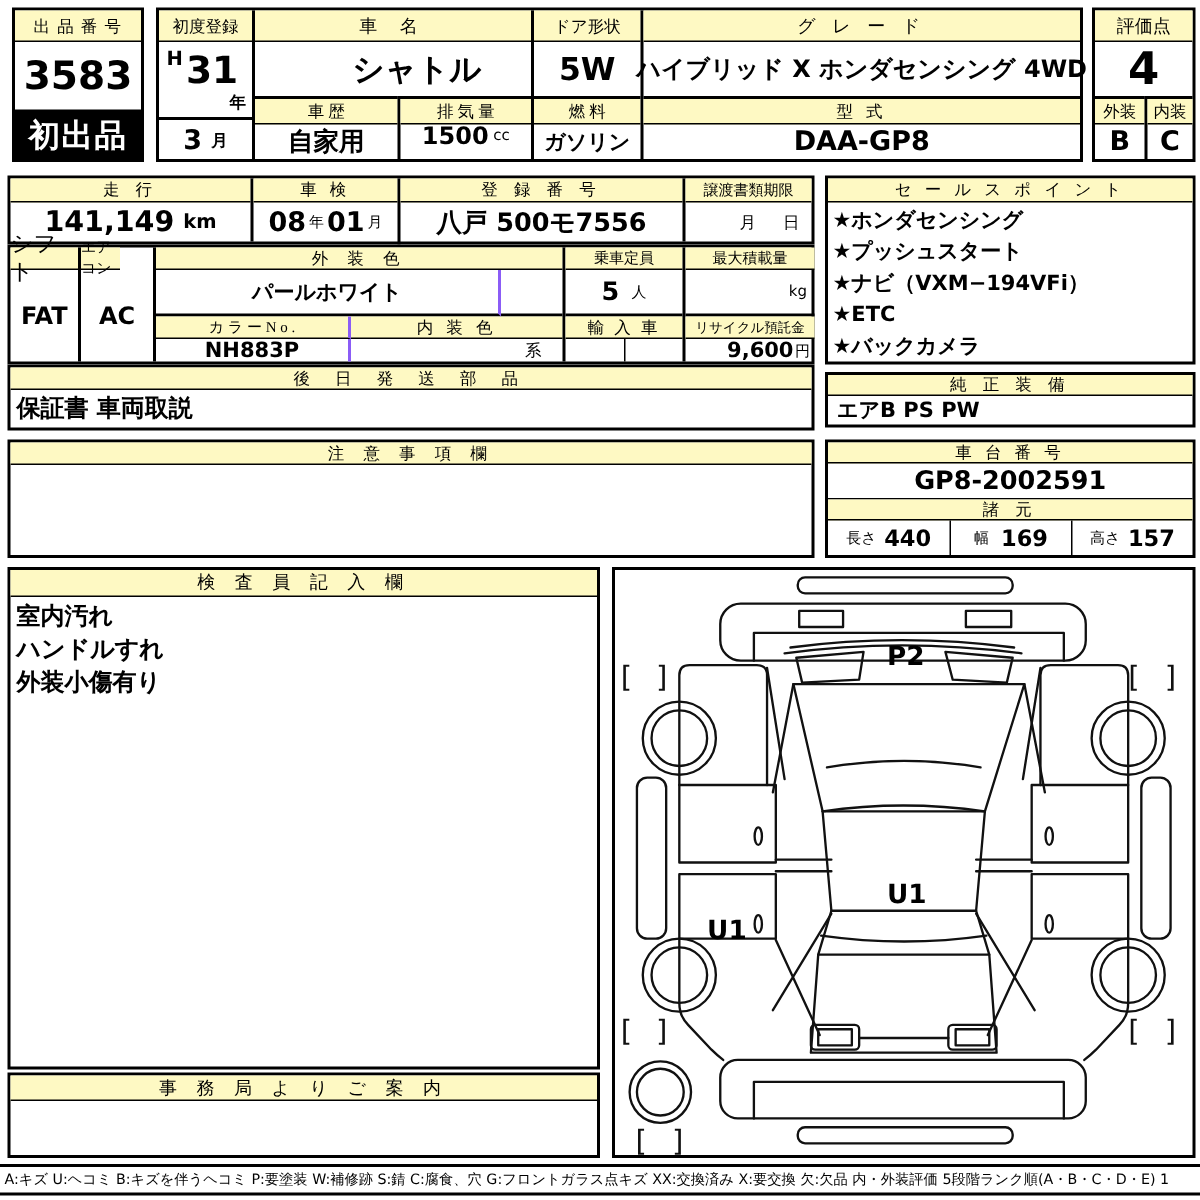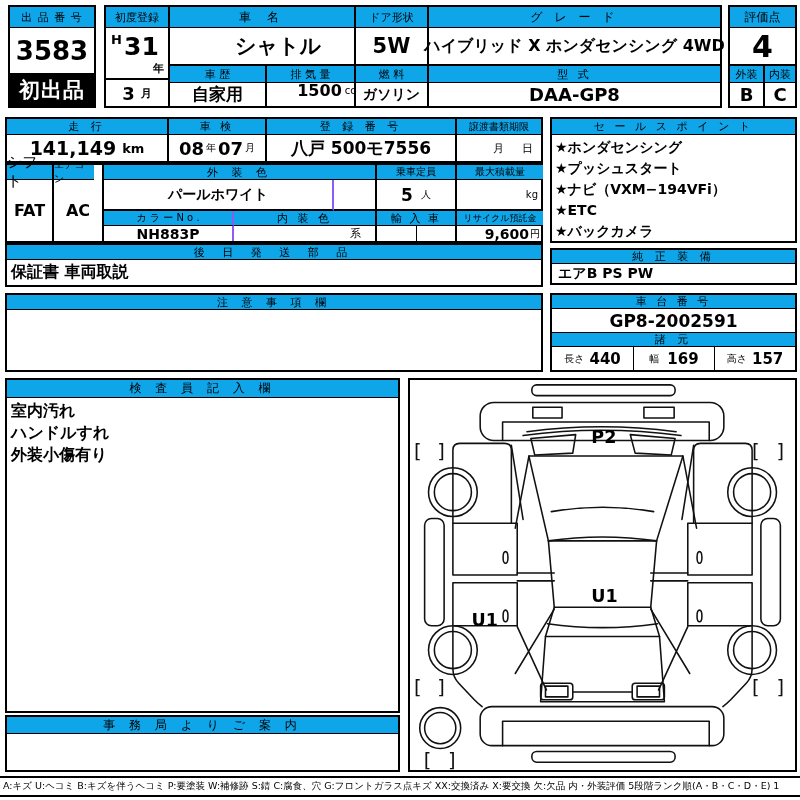--- a/index.html
+++ b/index.html
@@ -1,21 +1,21 @@
 <!DOCTYPE html>
 <html><head>
 <meta charset="utf-8">
 <style>
   html,body{margin:0;padding:0;background:#fff;}
   #sheet{position:relative;width:800px;height:800px;background:#fff;overflow:hidden;
          font-family:"DejaVu Sans","Liberation Sans",sans-serif;color:#000;}
   .abs{position:absolute;box-sizing:border-box;}
   .box{position:absolute;box-sizing:border-box;border:2px solid #000;background:#fff;}
-  .hdr{background:#0ea5e9;display:flex;align-items:center;justify-content:center;
-       font-size:12px;box-sizing:border-box;}
+  .hdr{background:#fef9c3;display:flex;align-items:center;justify-content:center;
+       font-size:12px;box-sizing:border-box;font-family:Liberation Serif, serif;}
   .c{display:flex;align-items:center;justify-content:center;box-sizing:border-box;}
   .b{font-weight:bold;}
   .bb1{border-bottom:1px solid #000;}
   .bb2{border-bottom:2px solid #000;}
   .bl1{border-left:1px solid #000;}
   .bl2{border-left:2px solid #000;}
   .bt2{border-top:2px solid #000;}
   .br2{border-right:2px solid #8b5cf6;}
   .unit{font-size:11px;font-weight:bold;}
   .starline{font-size:14px;font-weight:bold;line-height:21px;white-space:nowrap;}
@@ -50,21 +50,21 @@
 
     <div class="abs bl2" style="left:62px;top:0;width:186px;height:99px;">
       <div class="hdr bb1 abs" style="left:0;top:0;width:184px;height:21px;letter-spacing:6px;">車 名</div>
       <div class="c abs b" style="left:0;top:21px;width:216px;height:36px;font-size:21px;">シャトル</div>
       <div class="abs bt2" style="left:0;top:57px;width:95px;height:42px;">
         <div class="hdr bb1 abs" style="left:0;top:0;width:95px;height:17px;font-size:11px;">車 歴</div>
         <div class="c abs b" style="left:0;top:17px;width:95px;height:23px;font-size:17px;">自家用</div>
       </div>
       <div class="abs bt2 bl2" style="left:95px;top:57px;width:89px;height:42px;">
         <div class="hdr bb1 abs" style="left:0;top:0;width:87px;height:17px;font-size:11px;">排 気 量</div>
-        <div class="c abs" style="left:16px;top:17px;width:87px;height:14px;gap:3px;">
+        <div class="c abs" style="left:0;top:17px;width:87px;height:14px;gap:3px;">
           <span class="b" style="font-size:16px;">1500</span>
           <span style="font-size:10px;">cc</span>
         </div>
       </div>
     </div>
 
     <div class="abs bl2" style="left:248px;top:0;width:73px;height:99px;">
       <div class="hdr bb1 abs" style="left:0;top:0;width:71px;height:21px;font-size:11px;">ドア形状</div>
       <div class="c abs b" style="left:0;top:21px;width:71px;height:36px;font-size:21px;">5W</div>
       <div class="abs bt2" style="left:0;top:57px;width:71px;height:42px;">
@@ -102,21 +102,21 @@
       <div class="c abs" style="left:0;top:16px;width:160px;height:26px;gap:6px;">
         <span class="b" style="font-size:19px;">141,149</span>
         <span class="b" style="font-size:13px;">km</span>
       </div>
     </div>
     <div class="abs bl2" style="left:160px;top:0;width:98px;height:42px;">
       <div class="hdr bb1 abs" style="left:0;top:0;width:96px;height:16px;font-size:11px;letter-spacing:3px;">車 検</div>
       <div class="c abs" style="left:0;top:16px;width:96px;height:26px;gap:2px;">
         <span class="b" style="font-size:18px;">08</span>
         <span style="font-size:10px;">年</span>
-        <span class="b" style="font-size:18px;">07</span>
+        <span class="b" style="font-size:18px;">01</span>
         <span style="font-size:10px;">月</span>
       </div>
     </div>
     <div class="abs bl2" style="left:258px;top:0;width:190px;height:52px;">
       <div class="hdr bb1 abs" style="left:0;top:0;width:188px;height:16px;font-size:11px;letter-spacing:4px;">登 録 番 号</div>
       <div class="c abs b" style="left:0;top:16px;width:188px;height:26px;font-size:17px;">八戸 500モ7556</div>
     </div>
     <div class="abs bl2" style="left:448px;top:0;width:86px;height:42px;">
       <div class="hdr bb1 abs" style="left:0;top:0;width:84px;height:16px;font-size:10px;">譲渡書類期限</div>
       <div class="c abs" style="left:0;top:16px;width:84px;height:26px;justify-content:flex-end;gap:18px;padding-right:8px;font-size:11px;">
@@ -136,21 +136,21 @@
       <div class="starline">★バックカメラ</div>
     </div>
   </div>
 
   <div class="box" style="left:5px;top:163px;width:538px;height:80px;">
     <div class="abs" style="left:0;top:0;width:45px;height:76px;">
       <div class="hdr bb1 abs" style="left:0;top:0;width:45px;height:15px;font-size:15px;">シフト</div>
       <div class="c abs b" style="left:0;top:15px;width:45px;height:61px;font-size:16px;">FAT</div>
     </div>
     <div class="abs bl2" style="left:45px;top:0;width:50px;height:76px;">
-      <div class="hdr bb1 abs" style="left:0;top:0;width:40px;height:15px;font-size:10px;">エアコン</div>
+      <div class="hdr bb1 abs" style="left:0;top:0;width:26px;height:15px;font-size:10px;">エアコン</div>
       <div class="c abs b" style="left:0;top:15px;width:48px;height:61px;font-size:16px;">AC</div>
     </div>
     <div class="abs bl2" style="left:95px;top:0;width:273px;height:76px;">
       <div class="hdr bb1 abs" style="left:0;top:0;width:271px;height:15px;font-size:11px;letter-spacing:5px;">外 装 色</div>
       <div class="c abs br2 bb2 b" style="left:0;top:15px;width:230px;height:31px;font-size:14px;">パールホワイト</div>
       <div class="abs bb2" style="left:230px;top:15px;width:41px;height:31px;"></div>
       <div class="hdr bb1 br2 abs" style="left:0;top:46px;width:130px;height:15px;font-size:10px;">カ ラ ー N o .</div>
       <div class="hdr bb1 abs" style="left:130px;top:46px;width:141px;height:15px;font-size:11px;letter-spacing:3px;">内 装 色</div>
       <div class="c abs br2 b" style="left:0;top:61px;width:130px;height:15px;font-size:14px;">NH883P</div>
       <div class="c abs" style="left:130px;top:61px;width:141px;height:15px;justify-content:flex-end;padding-right:14px;font-size:11px;">系</div>

